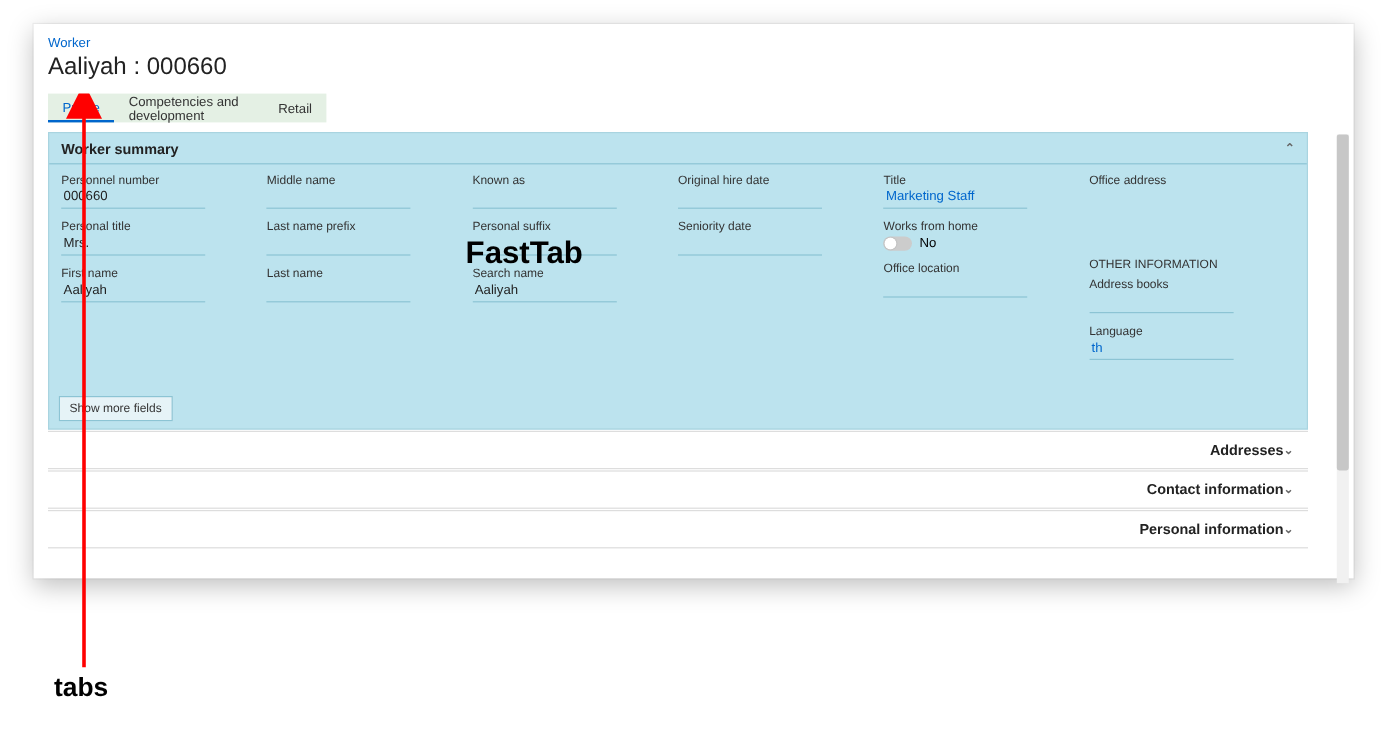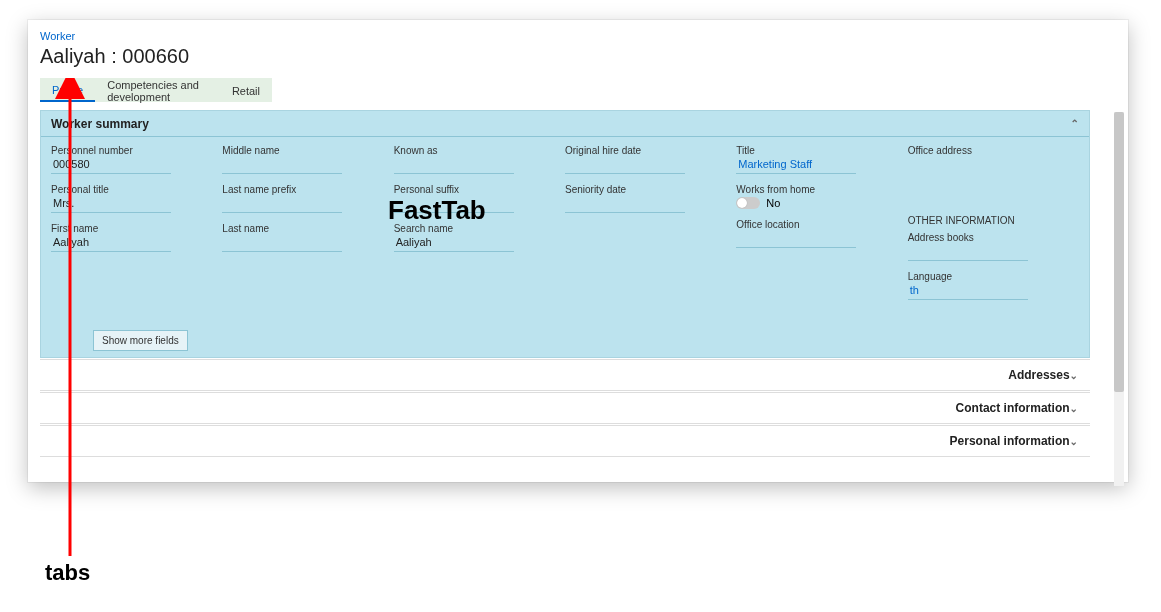--- a/index.html
+++ b/index.html
@@ -144,21 +144,20 @@
   .showmore {
     position: absolute;
     left: 8px;
     bottom: 6px;
     font-size: 10px;
     color: #333;
     padding: 4px 8px;
     border: 1px solid #8cc4d4;
     background: #e6f3f7;
     cursor: pointer;
-    margin-left: 44px;
   }
   .overlay-text {
     position: absolute;
     font-weight: 700;
     color: #000;
     pointer-events: none;
   }
   .ov-fasttab { left: 388px; top: 195px; font-size: 26px; }
   .ov-tabs   { left: 45px;  top: 560px; font-size: 22px; }
   .arrow-svg {
@@ -219,21 +218,21 @@
     <div class="fasttab">
       <div class="ft-header">
         <span>Worker summary</span>
         <span class="chev">⌃</span>
       </div>
       <div class="ft-body">
 
         <div class="col">
           <div class="fld">
             <div class="lbl">Personnel number</div>
-            <div class="val">000580</div>
+            <div class="val">000660</div>
           </div>
           <div class="fld">
             <div class="lbl">Personal title</div>
             <div class="val">Mrs.</div>
           </div>
           <div class="fld">
             <div class="lbl">First name</div>
             <div class="val">Aaliyah</div>
           </div>
         </div>

